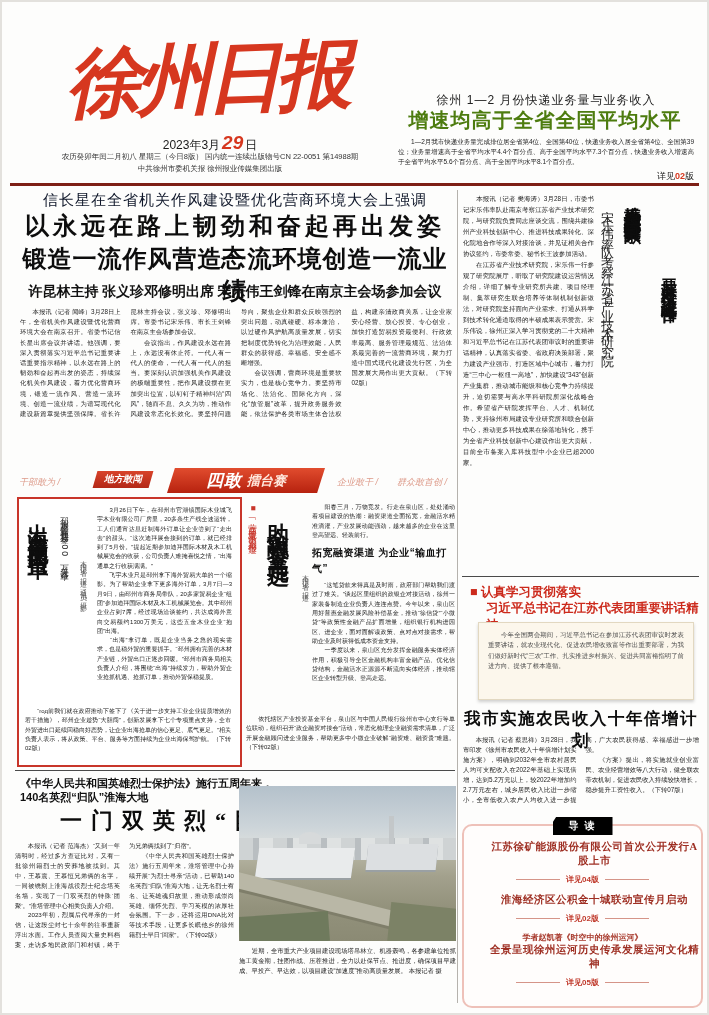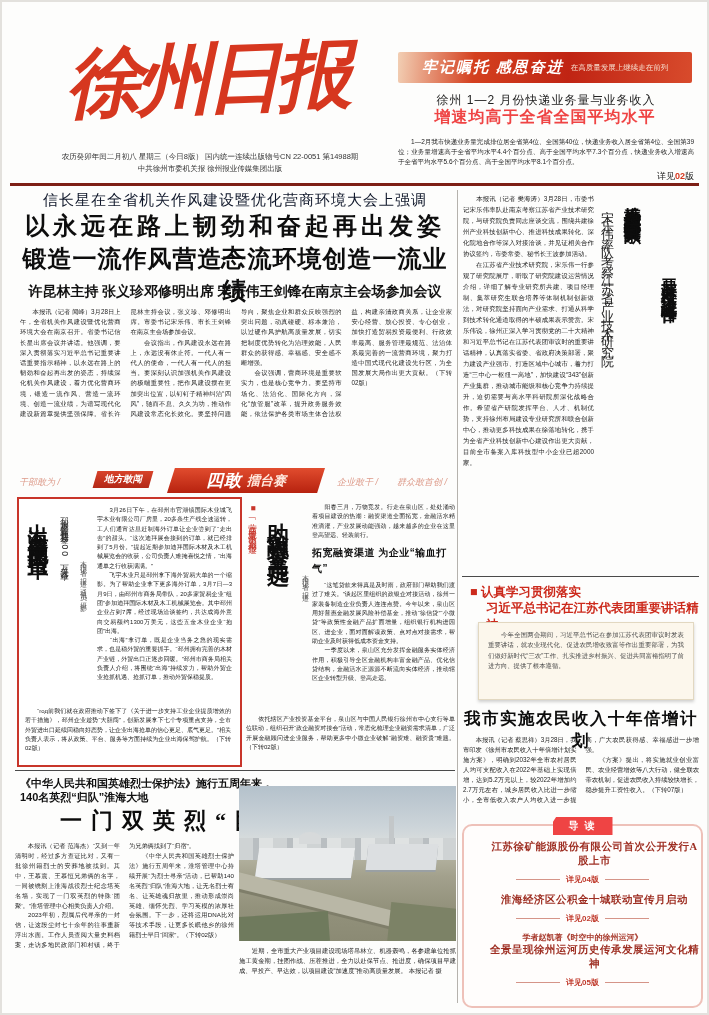--- a/index.html
+++ b/index.html
@@ -18,21 +18,21 @@
   .dateline .day{color:#d6371f;font-size:19px;font-style:italic;font-weight:bold;padding:0 2px;}
   .info1{left:14px;top:152px;width:392px;font-size:7.5px;color:#333;text-align:center;}
   .info2{left:14px;top:164px;width:392px;font-size:7.5px;color:#333;text-align:center;}
   .slogan{left:398px;top:52px;width:294px;height:31px;border-radius:2px;
     background:linear-gradient(95deg,#f2cfb4 0%,#d4401f 26%,#c02413 58%,#d84b2c 100%);
     display:flex;align-items:center;justify-content:center;gap:7px;}
   .slogan-main{color:#fff;font-weight:bold;font-style:italic;font-size:15px;letter-spacing:2px;
     font-family:"Liberation Serif",serif;}
   .slogan-sub{color:#f7ddcd;font-size:7.5px;}
   .tr-kicker{left:398px;top:92px;width:296px;font-size:12px;color:#222;text-align:center;letter-spacing:1px;}
-  .tr-headline{left:388px;top:107px;width:314px;font-size:16px;font-weight:bold;color:#ef4444;
+  .tr-headline{left:388px;top:107px;width:314px;font-size:20px;font-weight:bold;color:#4d7c0f;
     text-align:center;letter-spacing:1px;}
   .tr-para{left:398px;top:137px;width:296px;height:34px;font-size:6.5px;line-height:1.55;color:#222;}
   .tr-see{left:398px;top:170px;width:296px;font-size:9px;text-align:right;color:#222;}
   .tr-see .pg{color:#d6371f;font-weight:bold;}
   .header-rule{left:10px;top:183px;width:689px;height:3px;background:#7d1f15;}
   
   .m-kicker{left:15px;top:191px;width:440px;font-size:15px;color:#0f172a;text-align:center;
     font-family:"Liberation Serif",serif;letter-spacing:1px;}
   .m-h1a{left:12px;top:210px;width:446px;font-size:24px;font-weight:bold;color:#0d0d0d;
     text-align:center;letter-spacing:4px;}
@@ -104,44 +104,43 @@
   .st-red1{left:470px;top:584px;width:228px;font-size:12.5px;font-weight:bold;color:#cc2a1c;}
   .st-red2{left:486px;top:600px;width:214px;font-size:12.5px;font-weight:bold;color:#cc2a1c;}
   .quote-box{left:478px;top:622px;width:196px;height:62px;background:#fcf7ec;border:1px solid #e2d8c1;
     box-shadow:0 2px 3px rgba(0,0,0,0.18);padding:7px 9px;font-size:6.4px;line-height:1.6;color:#4a4a4a;}
   .st-headline{left:460px;top:708px;width:242px;font-size:16.5px;font-weight:bold;color:#0d0d0d;
     text-align:center;letter-spacing:1.5px;}
   .st-body{left:463px;top:735px;width:236px;height:82px;column-count:2;column-gap:9px;
     font-size:6.3px;line-height:1.6;color:#1c1c1c;overflow:hidden;}
   
   .guide{left:462px;top:824px;width:237px;height:180px;border:2px solid #eec1b9;border-radius:10px;background:#fffdfc;}
-  .guide-tag{position:absolute;left:50%;top:-9px;transform:translateX(-50%);background:#ef4444;
+  .guide-tag{position:absolute;left:50%;top:-9px;transform:translateX(-50%);background:#000000;
     color:#fff;font-size:10px;font-weight:bold;letter-spacing:6px;padding:2px 12px 2px 16px;
     clip-path:polygon(0 30%,6% 0,100% 0,100% 100%,0 100%);}
   .gi{margin-top:8px;}
   .gi-big{font-size:10.5px;font-weight:bold;color:#9e2e22;text-align:center;letter-spacing:0.5px;
     font-family:"Liberation Serif",serif;margin-left:24px;}
   .gi-sm{font-size:8px;font-weight:bold;color:#a8392c;text-align:center;}
   .gi-see{display:flex;align-items:center;justify-content:center;margin-top:6px;}
   .gi-see::before,.gi-see::after{content:"";width:44px;height:1px;background:#d59488;margin:0 6px;}
   .gi-see span{font-size:8px;color:#c0392b;font-weight:bold;}
 </style>
 </head>
 <body>
 
 <div class="page">
 
   <div class="abs masthead">徐州日报</div>
+  <div class="abs dateline">
+    <span>2023年3月</span><span class="day">29</span><span>日</span>
+  </div>
   <div class="abs info1">农历癸卯年闰二月初八 星期三（今日8版） 国内统一连续出版物号CN 22-0051 第14988期</div>
   <div class="abs info2">中共徐州市委机关报 徐州报业传媒集团出版</div>
 
-  <div class="abs slogan">
-    <span class="slogan-main">牢记嘱托 感恩奋进</span>
-    <span class="slogan-sub">在高质量发展上继续走在前列</span>
-  </div>
   <div class="abs tr-kicker">徐州 1—2 月份快递业务量与业务收入</div>
   <div class="abs tr-headline">增速均高于全省全国平均水平</div>
   <div class="abs tr-para jst">　　1—2月我市快递业务量完成排位居全省第4位、全国第40位，快递业务收入居全省第4位、全国第39位；业务量增速高于全省平均水平4.4个百分点、高于全国平均水平7.3个百分点，快递业务收入增速高于全省平均水平5.6个百分点、高于全国平均水平8.1个百分点。</div>
   <div class="abs tr-see">
     <span>详见</span><span class="pg">02</span><span>版</span>
   </div>
   <div class="abs header-rule"></div>
 
   <div class="abs m-kicker">信长星在全省机关作风建设暨优化营商环境大会上强调</div>
   <div class="abs m-h1a">以永远在路上韧劲和奋起再出发姿态</div>

